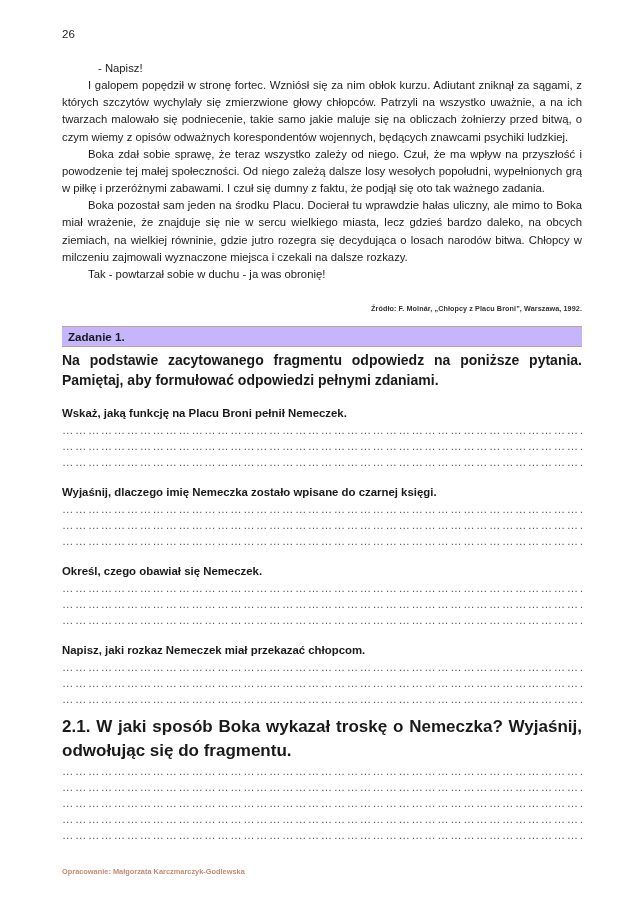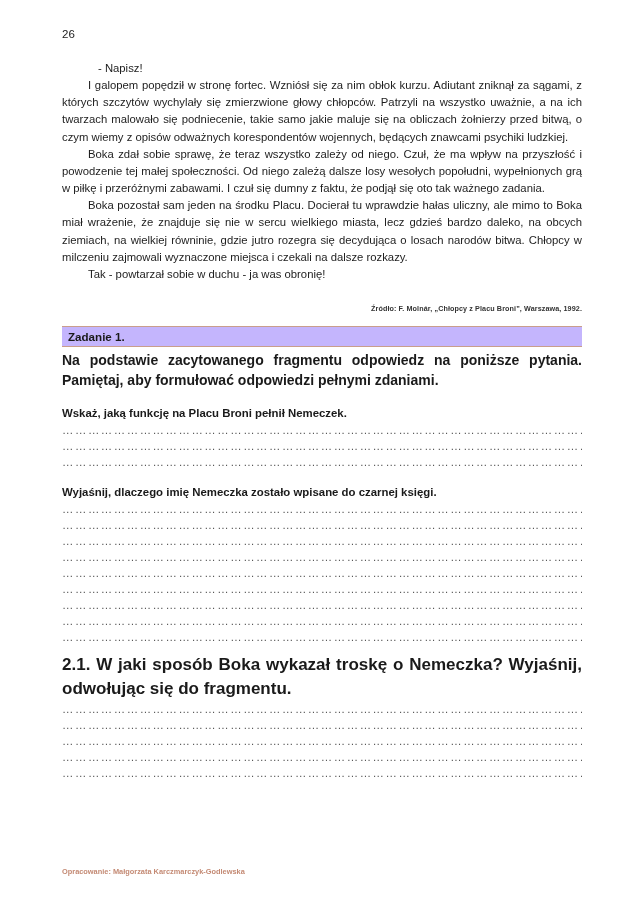--- a/index.html
+++ b/index.html
@@ -126,24 +126,26 @@
     <div class="question">Wskaż, jaką funkcję na Placu Broni pełnił Nemeczek.</div>
     <div class="dots">…………………………………………………………………………………………………………………………………………………………..</div>
     <div class="dots">…………………………………………………………………………………………………………………………………………………………..</div>
     <div class="dots">…………………………………………………………………………………………………………………………………………………………..</div>
 
     <div class="question">Wyjaśnij, dlaczego imię Nemeczka zostało wpisane do czarnej księgi.</div>
     <div class="dots">…………………………………………………………………………………………………………………………………………………………..</div>
     <div class="dots">…………………………………………………………………………………………………………………………………………………………..</div>
     <div class="dots">…………………………………………………………………………………………………………………………………………………………..</div>
 
+    <div class="question">Określ, czego obawiał się Nemeczek.</div>
     <div class="dots">…………………………………………………………………………………………………………………………………………………………..</div>
     <div class="dots">…………………………………………………………………………………………………………………………………………………………..</div>
     <div class="dots">…………………………………………………………………………………………………………………………………………………………..</div>
 
+    <div class="question">Napisz, jaki rozkaz Nemeczek miał przekazać chłopcom.</div>
     <div class="dots">…………………………………………………………………………………………………………………………………………………………..</div>
     <div class="dots">…………………………………………………………………………………………………………………………………………………………..</div>
     <div class="dots">…………………………………………………………………………………………………………………………………………………………..</div>
 
     <div class="spacer-small"></div>
 
     <div class="task2-text">2.1. W jaki sposób Boka wykazał troskę o Nemeczka? Wyjaśnij, odwołując się do fragmentu.</div>
 
     <div class="dots">…………………………………………………………………………………………………………………………………………………………..</div>
     <div class="dots">…………………………………………………………………………………………………………………………………………………………..</div>

